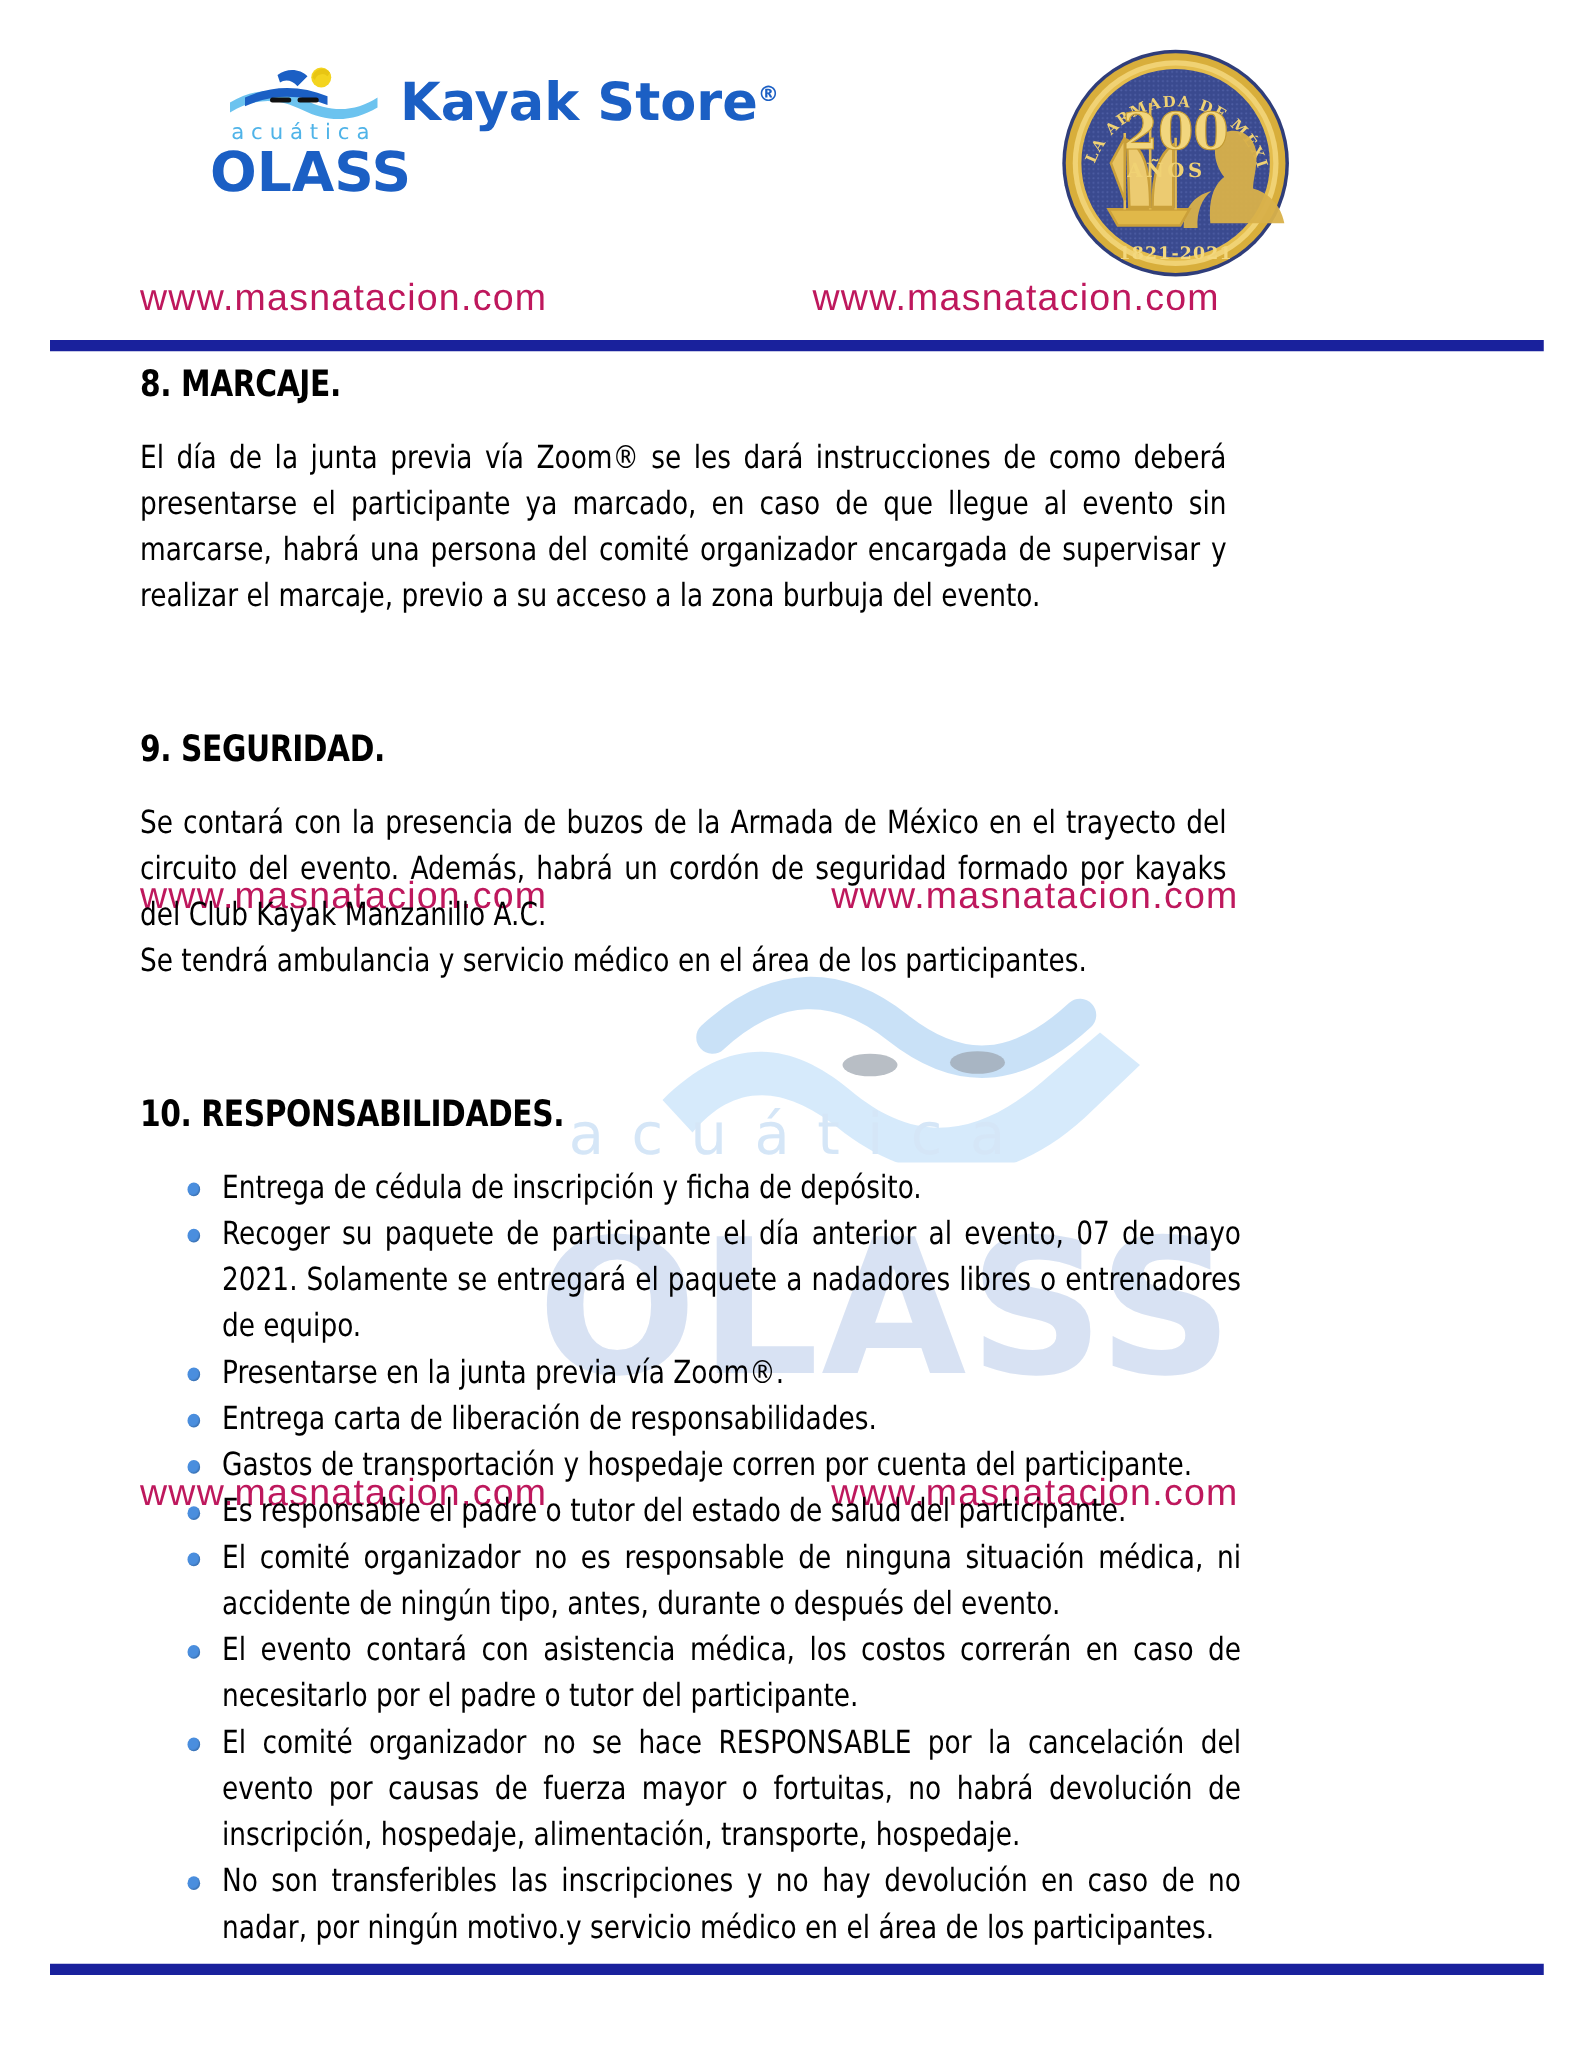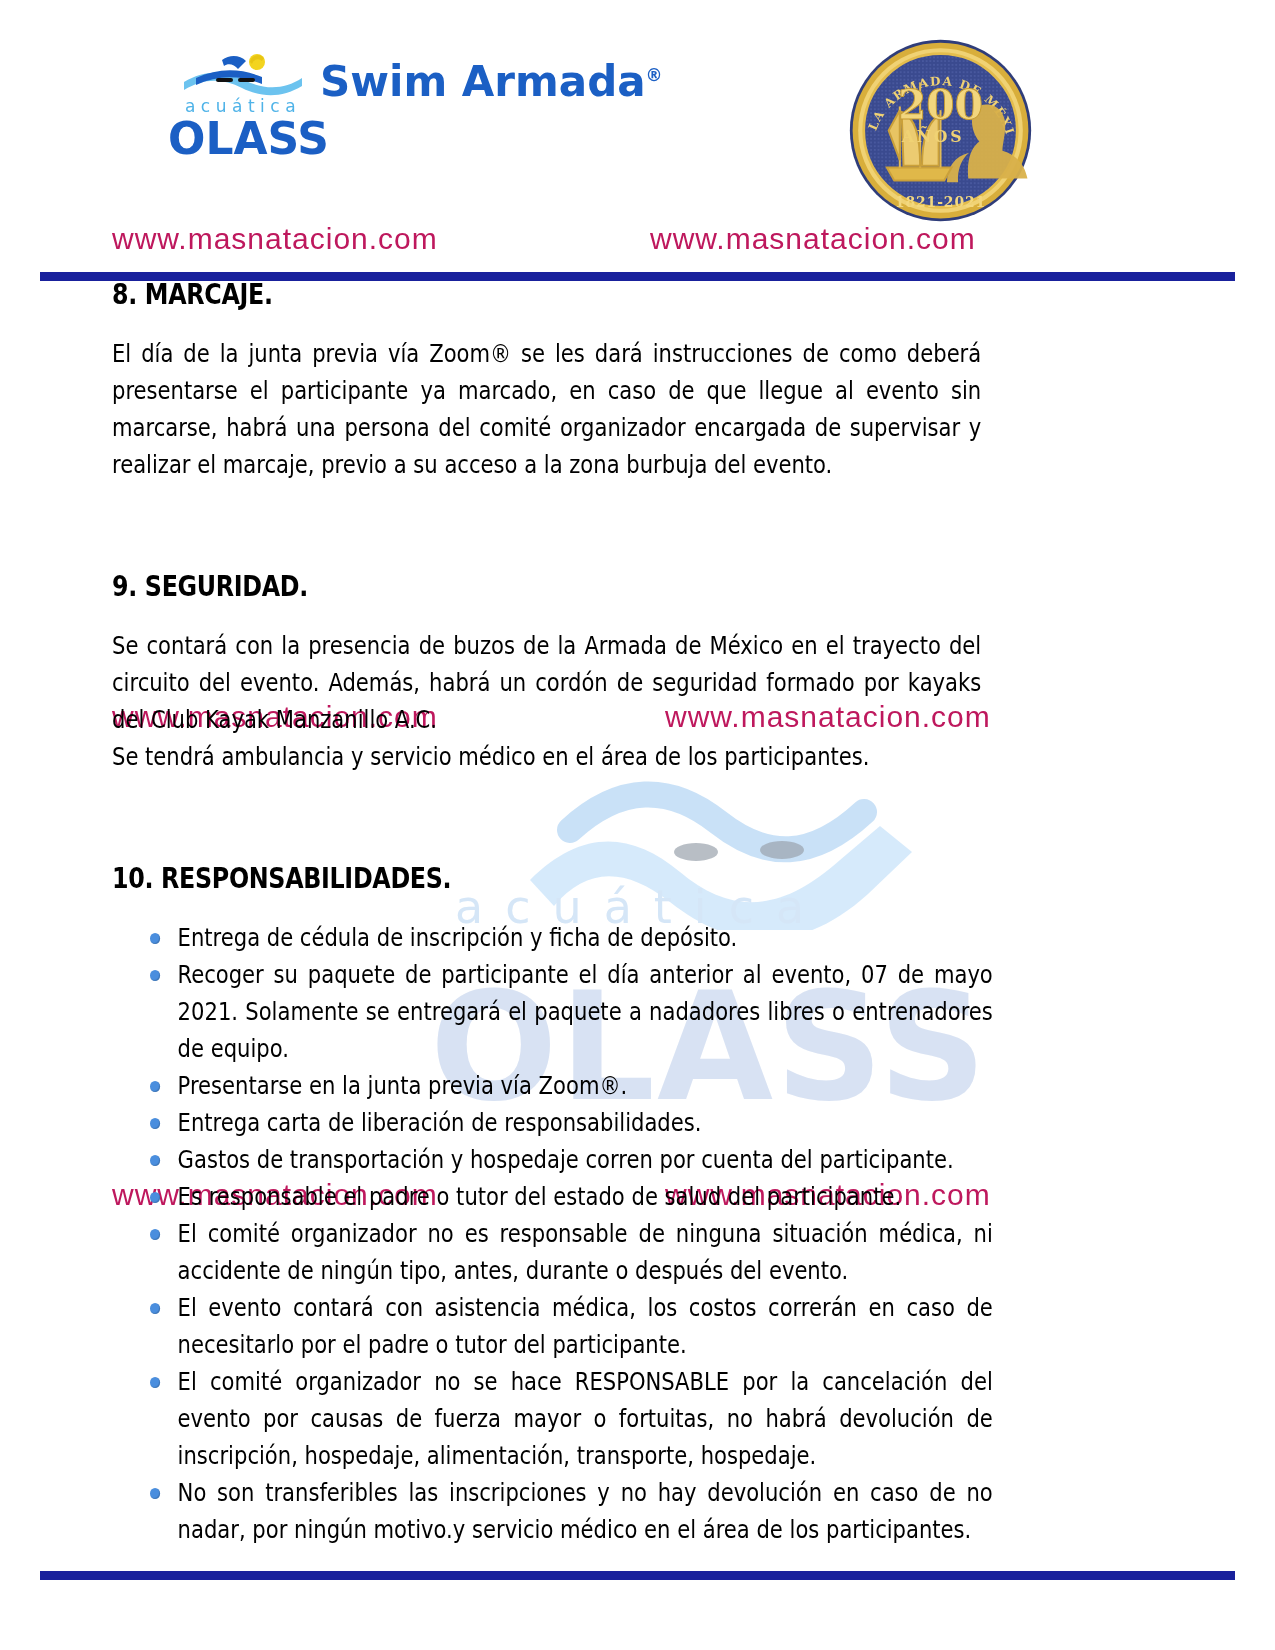--- a/index.html
+++ b/index.html
@@ -133,21 +133,21 @@
     width: 1195px;
     height: 9px;
     background: #19219c;
     z-index: 3;
   }
 
   
   .content {
     position: absolute;
     left: 0;
-    top: 277px;
+    top: 290px;
     width: 1092px;
     z-index: 2;
   }
   .sec {
     padding: 0 110px 0 112px;
   }
   h2.sec-title {
     font-family: "DejaVu Sans", sans-serif;
     font-size: 29px;
     font-weight: bold;
@@ -236,21 +236,21 @@
         <circle cx="79" cy="10" r="8" fill="#f3d41f"></circle>
         <path d="M72,10 a8,8 0 0 1 14,-4 l-2,3 a6,6 0 0 0 -10,3 Z" fill="#e8c513"></path>
         <rect x="38" y="26" width="17" height="4" rx="2" fill="#111"></rect>
         <rect x="60" y="26" width="17" height="4" rx="2" fill="#111"></rect>
       </svg>
       <div class="acuatica">acuática</div>
       <div class="olass">OLASS</div>
     </div>
 
     <div class="logo-swimstore">
-      <div class="l2"><span>Swim Armada</span><span class="reg">®</span></div>
+      <div class="l2"><span>Kayak Store</span><span class="reg">®</span></div>
     </div>
 
     <svg class="seal" viewBox="0 0 200 200">
       <defs>
         <path id="arcpath" d="M 28 108 A 74 74 0 0 1 172 108" fill="none"></path>
         <pattern id="dots" width="4" height="4" patternUnits="userSpaceOnUse">
           <rect width="4" height="4" fill="#3a4a8f"></rect>
           <circle cx="1" cy="1" r="0.9" fill="#4f5fa5"></circle>
         </pattern>
       </defs>

